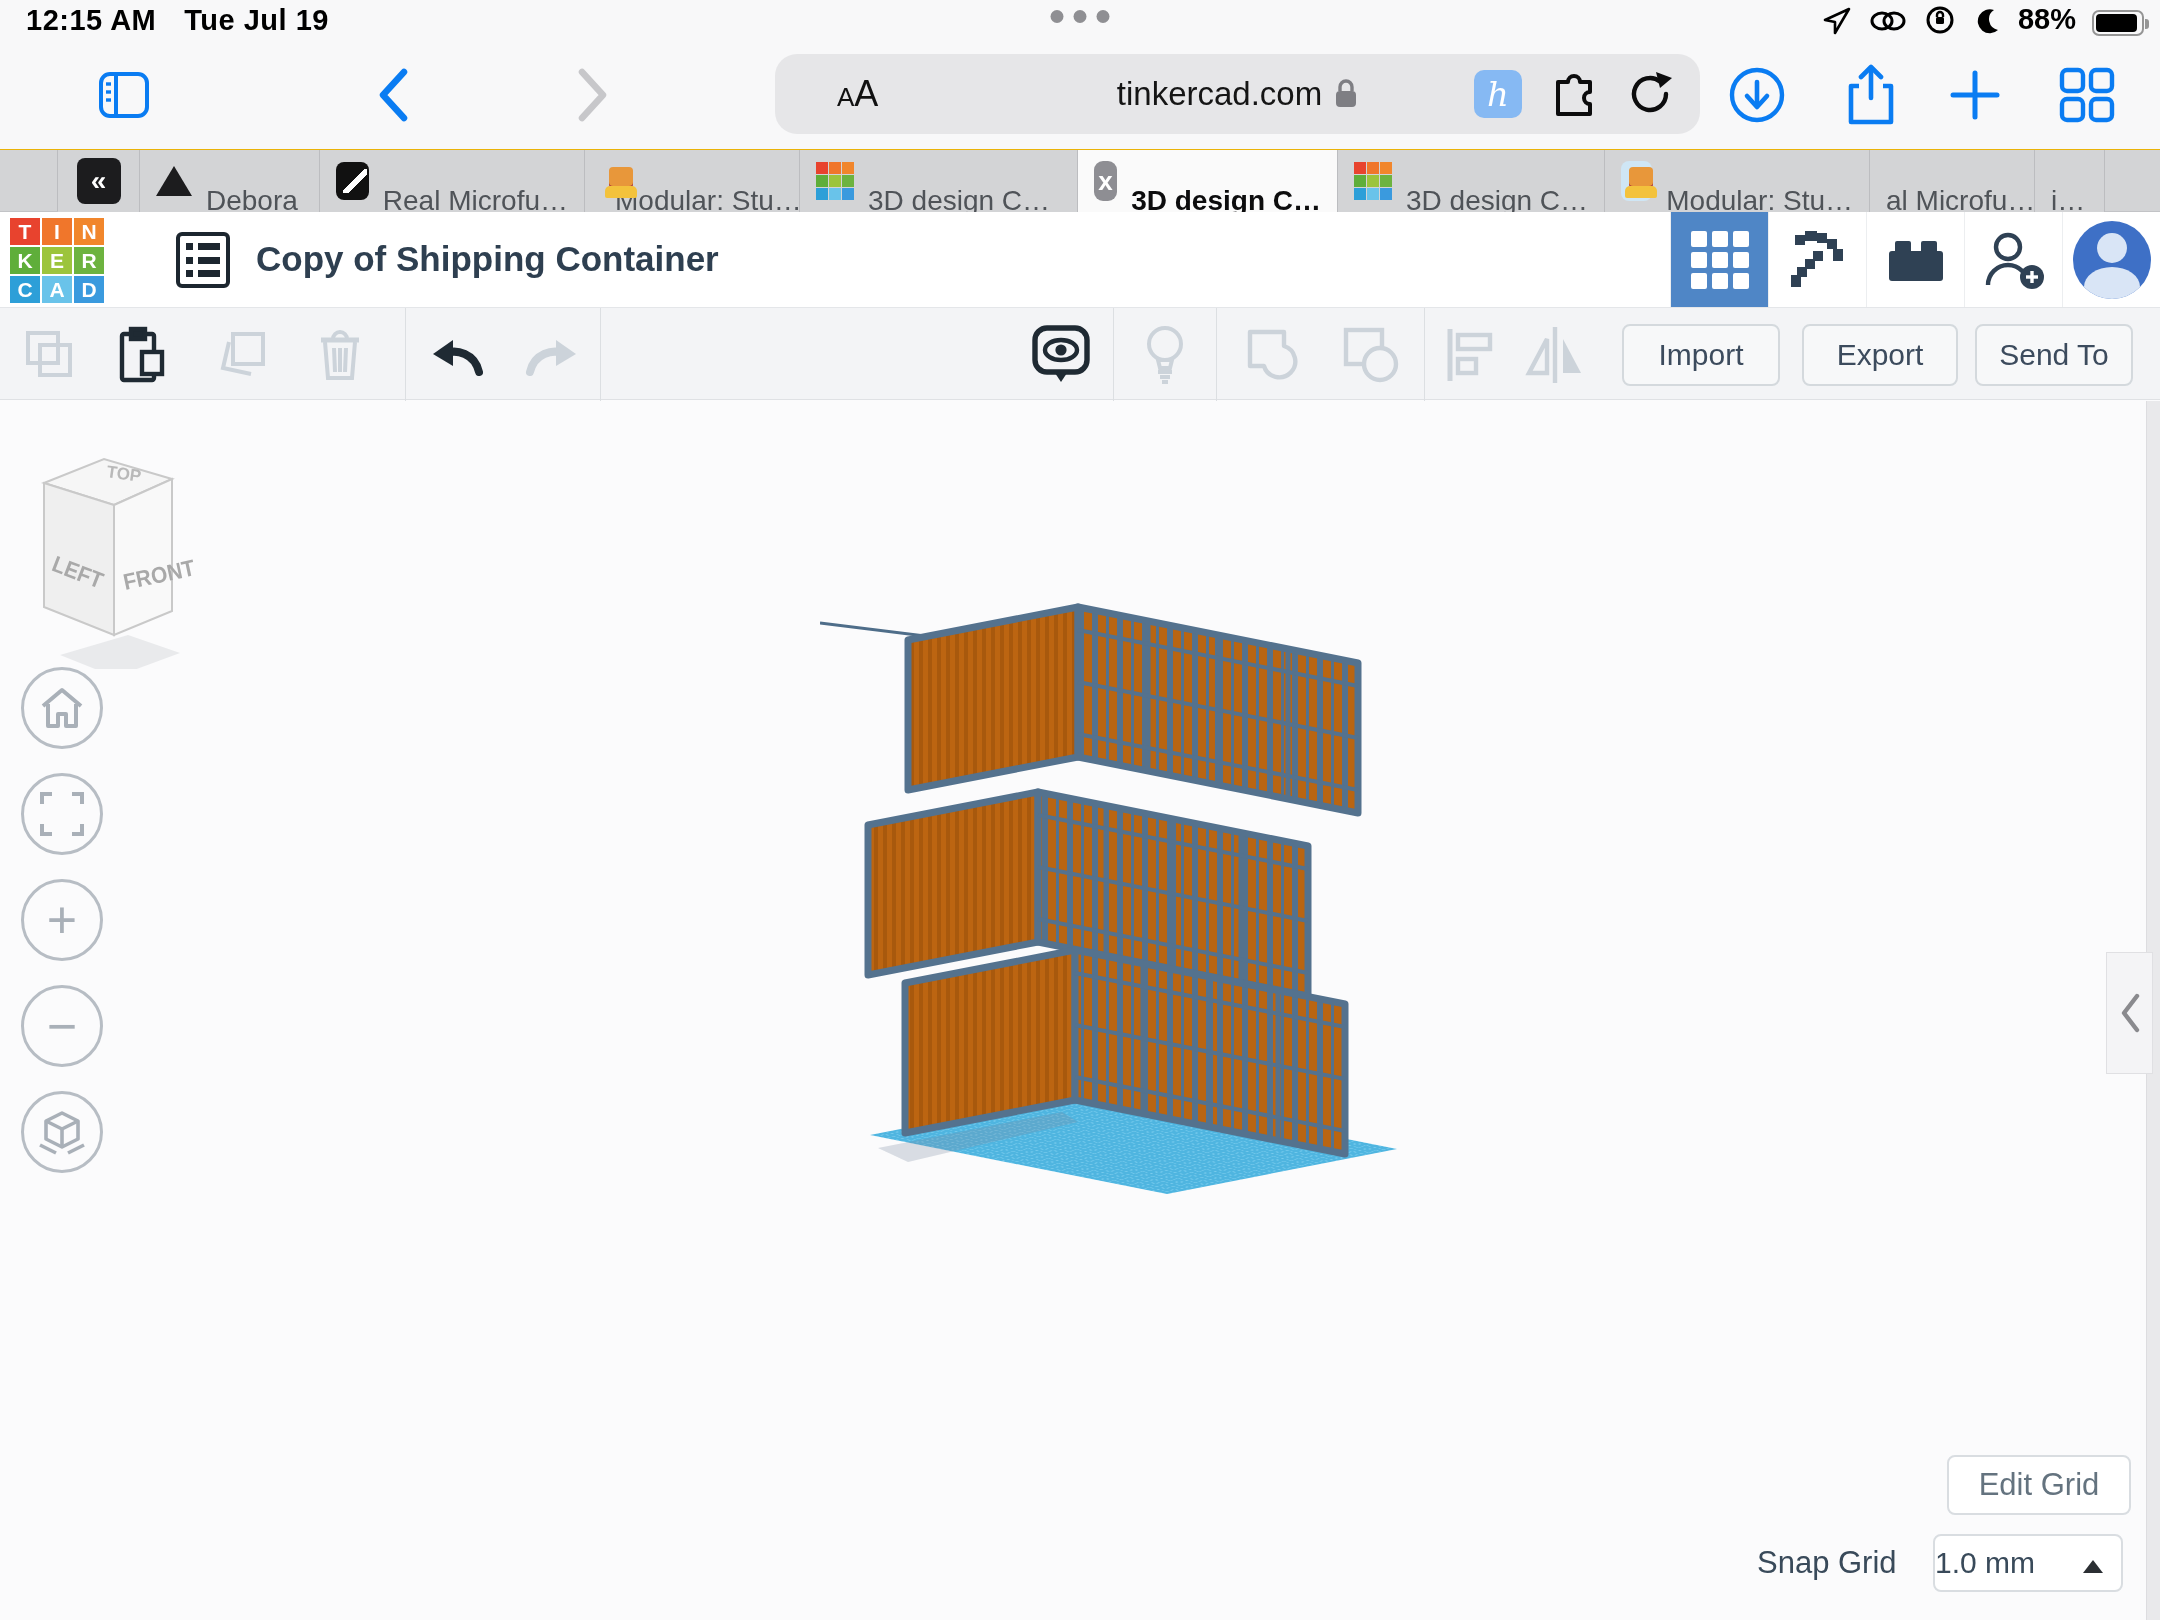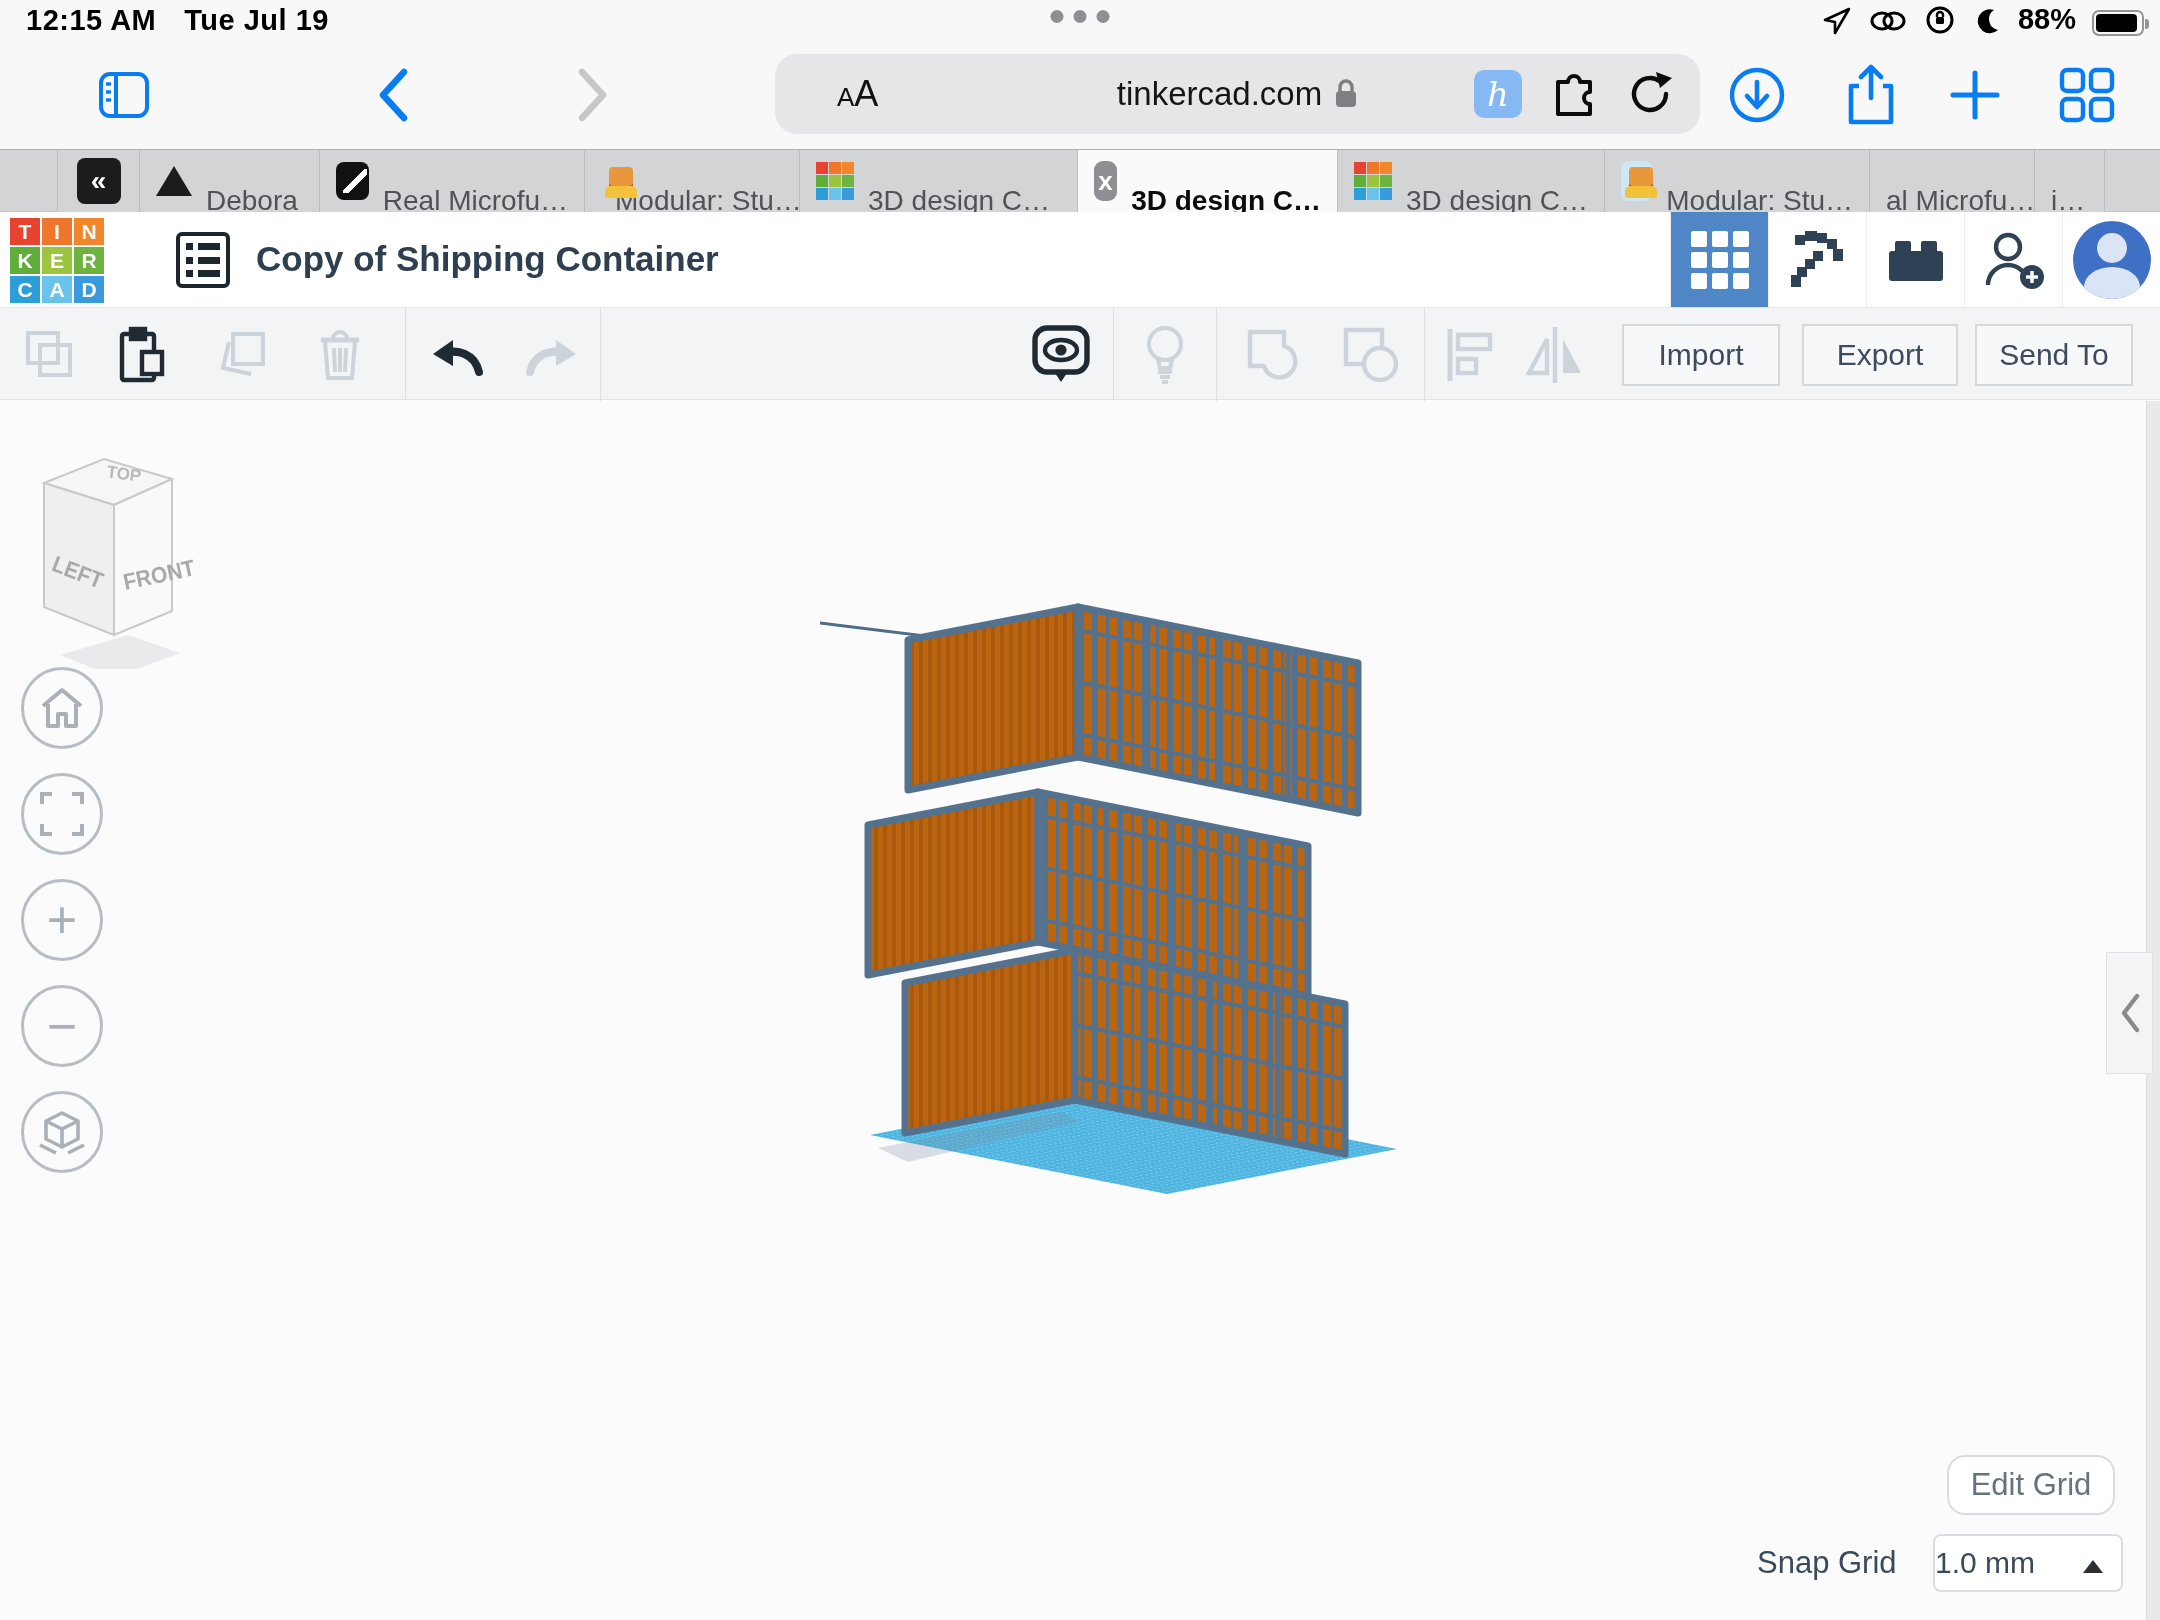--- a/index.html
+++ b/index.html
@@ -61,31 +61,31 @@
   .hd-grid-tile .g9 { display:grid; grid-template-columns:repeat(3,16px); grid-auto-rows:16px; gap:5px; }
   .hd-grid-tile .g9 i { background:#fff; border-radius:2px; }
   .avatar { width:78px; height:78px; border-radius:50%; background:#3e70c6; position:relative; overflow:hidden; align-self:center; }
   .avatar:before { content:""; position:absolute; left:50%; top:12px; transform:translateX(-50%); width:30px; height:30px; border-radius:50%; background:#d9e5f6; }
   .avatar:after { content:""; position:absolute; left:50%; top:46px; transform:translateX(-50%); width:56px; height:40px; border-radius:50% 50% 0 0; background:#d9e5f6; }
 
   
   .edit-bar { position:absolute; left:0; top:307px; width:2160px; height:93px; background:#f3f4f6; border-top:1px solid #e4e6e9; border-bottom:1px solid #dfe1e4; }
   .eb-ic { position:absolute; top:0; height:93px; display:flex; align-items:center; justify-content:center; }
   .eb-div { position:absolute; top:0; width:1px; height:93px; background:#dcdfe2; }
-  .eb-btn { position:absolute; top:16px; height:62px; border:2px solid #d4d9dd; border-radius:0; background:#f7f8f9; color:#3c4b5d; font-size:30px; display:flex; align-items:center; justify-content:center; }
+  .eb-btn { position:absolute; top:16px; height:62px; border:2px solid #d4d9dd; border-radius:8px; background:#f7f8f9; color:#3c4b5d; font-size:30px; display:flex; align-items:center; justify-content:center; }
 
   
   .canvas { position:absolute; left:0; top:401px; width:2160px; height:1219px; background:#fbfbfc; }
   .nav-btn { position:absolute; left:21px; width:82px; height:82px; border:3px solid #b7bdc4; border-radius:50%; background:#fbfbfc; display:flex; align-items:center; justify-content:center; color:#a9b0b8; }
   .nav-btn .sym { font-size:52px; font-weight:400; line-height:1; }
 
   .panel-strip { position:absolute; right:0; top:0; width:14px; height:1219px; background:#e9e9eb; border-left:1px solid #dddde0; }
   .panel-handle { position:absolute; right:7px; top:551px; width:47px; height:122px; background:#f4f4f6; border:1px solid #e0e0e3; display:flex; align-items:center; justify-content:center; color:#7d7d82; font-size:40px; }
 
-  .edit-grid-btn { position:absolute; left:1947px; top:1054px; width:168px; height:60px; background:#fff; border:2px solid #d9dde1; border-radius:18px; color:#64737f; font-size:31px; display:flex; align-items:center; justify-content:center; }
+  .edit-grid-btn { position:absolute; left:1947px; top:1054px; width:184px; height:60px; background:#fff; border:2px solid #d9dde1; border-radius:8px; color:#64737f; font-size:31px; display:flex; align-items:center; justify-content:center; }
   .snap-label { position:absolute; left:1757px; top:1144px; font-size:31px; color:#394a5a; }
   .snap-dd { position:absolute; left:1933px; top:1133px; width:190px; height:58px; background:#fff; border:2px solid #d9dde1; border-radius:8px; display:flex; align-items:center; color:#394a5a; font-size:30px; }
   .snap-dd .tri { position:absolute; right:18px; top:24px; width:0; height:0; border-left:10px solid transparent; border-right:10px solid transparent; border-bottom:13px solid #2b2f33; }
 
   svg text { font-family:"Liberation Sans", sans-serif; }
 </style>
 </head>
 <body>
 
 <div id="app">

